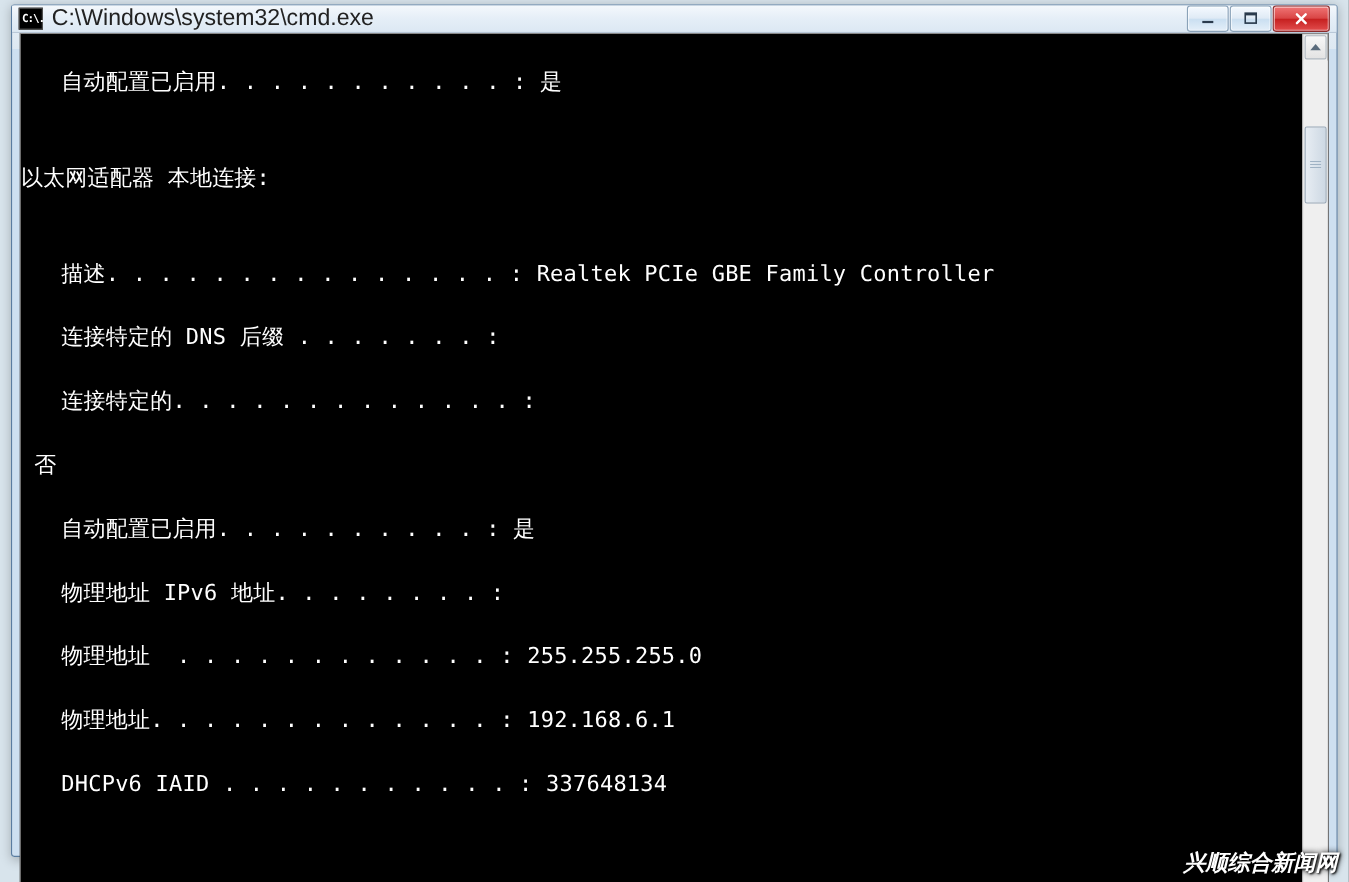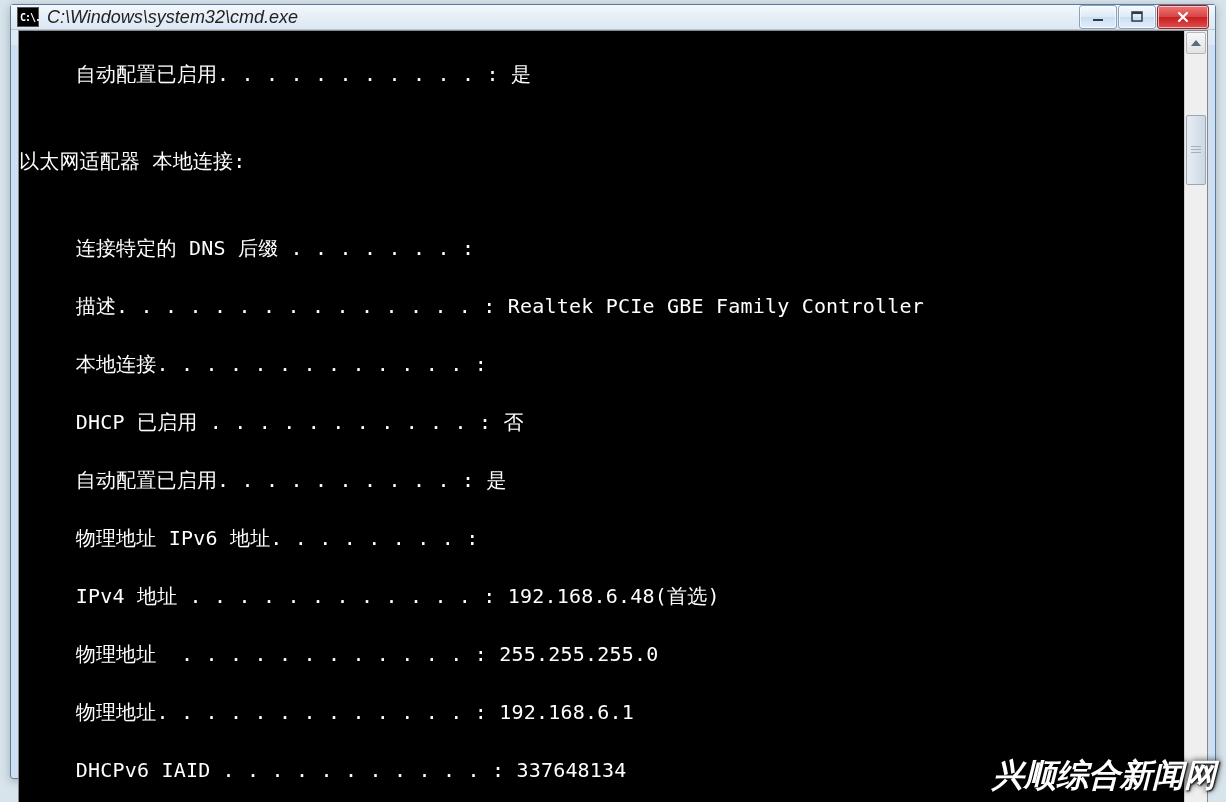--- a/index.html
+++ b/index.html
@@ -15,21 +15,21 @@
     height: 38px; display: flex; align-items: center; padding: 0 6px;
     background: linear-gradient(to bottom, #f4f8fc 0%, #e5eef7 50%, #dce8f3 100%);
     border-bottom: 1px solid #b9c8d8;
   }
   .app-icon {
     width: 22px; height: 20px; background: #000; border: 1px solid #555;
     display: flex; align-items: center; justify-content: flex-start; padding-left: 2px;
     color: #fff; font-family: Consolas, monospace; font-size: 10px; font-weight: bold;
     letter-spacing: -1px; margin-right: 8px;
   }
-  .title-text { flex: 1; color: #222; font-size: 18px; font-style: italic; }
+  .title-text { flex: 1; color: #222; font-size: 21px; }
   .win-controls { display: flex; gap: 1px; }
   .win-btn {
     width: 38px; height: 24px; display: flex; align-items: center; justify-content: center;
     border: 1px solid #8aa2b8; border-radius: 3px;
     background: linear-gradient(to bottom, #f5faff, #dfeaf5 48%, #cadff1 52%, #e4eff9);
     box-shadow: inset 0 0 0 1px rgba(255,255,255,0.6);
   }
   .win-btn.close {
     width: 52px;
     background: linear-gradient(to bottom, #f07676, #d94545 48%, #c62020 52%, #e24d4d);
@@ -40,21 +40,21 @@
     flex: 1; margin: 0 7px 7px 7px; display: flex; background: #000;
     border: 1px solid #888;
   }
   .term {
     flex: 1; background: #000; color: #fff;
     font-family: "NSimSun","SimSun","MS Gothic","Consolas",monospace;
     font-size: 20px; line-height: 29px; white-space: pre; overflow: hidden;
     padding: 0; letter-spacing: 0.2px;
   }
   .row { display: flex; }
-  .row .lbl { display: inline-block; padding-left: 20px; }
+  .row .lbl { display: inline-block; }
   .row .val { display: inline-block; }
   .scrollbar {
     width: 23px; background: #f0f0f0; border-left: 1px solid #cfcfcf;
     display: flex; flex-direction: column;
   }
   .sb-btn {
     height: 22px; background: linear-gradient(to bottom,#f7f7f7,#e3e3e3);
     border: 1px solid #aeb7bf; border-radius: 2px; margin: 1px;
     display: flex; align-items: center; justify-content: center;
   }
@@ -63,21 +63,21 @@
     position: absolute; left: 1px; right: 1px; top: 60px; height: 70px;
     background: linear-gradient(to right,#e7edf3,#cdd8e3);
     border: 1px solid #98a8b8; border-radius: 2px;
   }
   .sb-thumb::after{
     content:""; position:absolute; left:4px; right:4px; top:50%; height:8px; transform:translateY(-50%);
     background: repeating-linear-gradient(to bottom,#9fb2c4 0,#9fb2c4 1px,transparent 1px,transparent 3px);
   }
   .watermark {
     position: absolute; right: 10px; bottom: 4px;
-    color: #fff; font-size: 32px; font-weight: 700; font-style: italic;
+    color: #fff; font-size: 20px; font-weight: 700; font-style: italic;
     text-shadow: 0 0 6px #000, 1px 1px 2px #000; font-family: "SimHei","Microsoft YaHei",sans-serif;
   }
 </style>
 </head>
 <body>
 
 <div class="window">
   <div class="titlebar">
     <div class="app-icon">C:\.</div>
     <div class="title-text">C:\Windows\system32\cmd.exe</div>
@@ -100,27 +100,26 @@
       </div>
     </div>
   </div>
 
   <div class="client">
     <div class="term">
 <div class="row"><span class="lbl">   自动配置已启用. . . . . . . . . . . :</span><span class="val"> 是</span></div>
 <div class="row"> </div>
 <div class="row"><span>以太网适配器 本地连接:</span></div>
 <div class="row"> </div>
+<div class="row"><span class="lbl">   描述. . . . . . . . . . . . . . . :</span><span class="val"> Realtek PCIe GBE Family Controller</span></div>
 <div class="row"><span class="lbl">   连接特定的 DNS 后缀 . . . . . . . :</span><span class="val"></span></div>
-<div class="row"><span class="lbl">   描述. . . . . . . . . . . . . . . :</span><span class="val"> Realtek PCIe GBE Family Controller</span></div>
-<div class="row"><span class="lbl">   本地连接. . . . . . . . . . . . . :</span></div>
-<div class="row"><span class="lbl">   DHCP 已启用 . . . . . . . . . . . :</span><span class="val"> 否</span></div>
+<div class="row"><span class="lbl">   连接特定的. . . . . . . . . . . . . :</span></div>
+<div class="row"><span class="val"> 否</span></div>
 <div class="row"><span class="lbl">   自动配置已启用. . . . . . . . . . :</span><span class="val"> 是</span></div>
 <div class="row"><span class="lbl">   物理地址 IPv6 地址. . . . . . . . :</span></div>
-<div class="row"><span class="lbl">   IPv4 地址 . . . . . . . . . . . . :</span><span class="val"> 192.168.6.48(首选)</span></div>
 <div class="row"><span class="lbl">   物理地址  . . . . . . . . . . . . :</span><span class="val"> 255.255.255.0</span></div>
 <div class="row"><span class="lbl">   物理地址. . . . . . . . . . . . . :</span><span class="val"> 192.168.6.1</span></div>
 <div class="row"><span class="lbl">   DHCPv6 IAID . . . . . . . . . . . :</span><span class="val"> 337648134</span></div>
 
 <div class="row"> </div>
 
 
 
 <div class="row"> </div>
 

